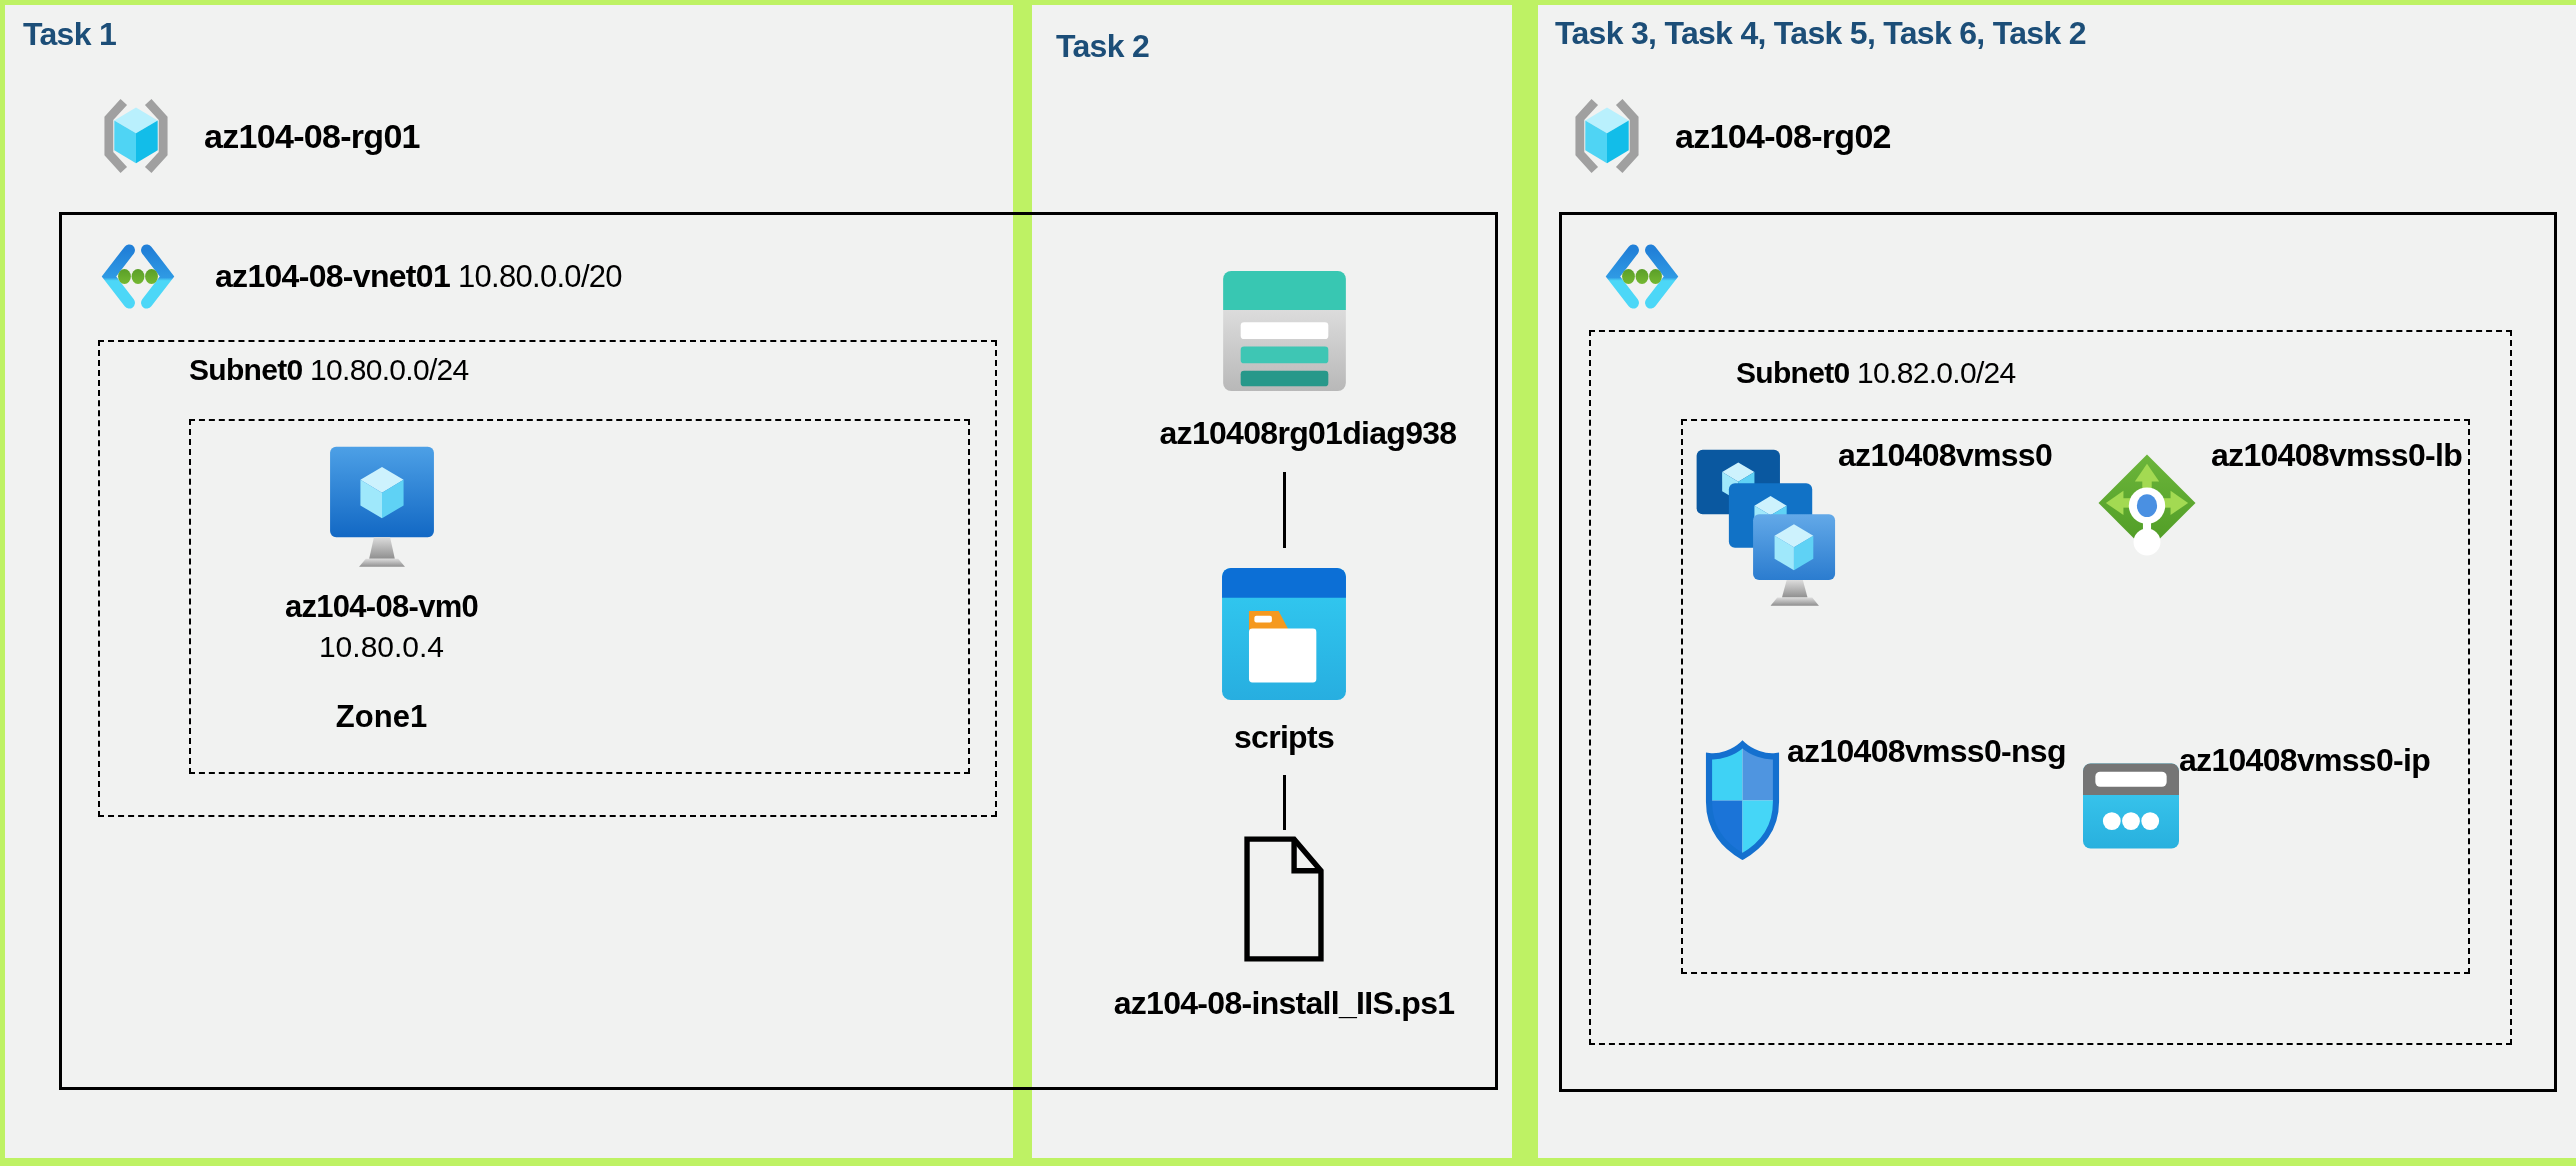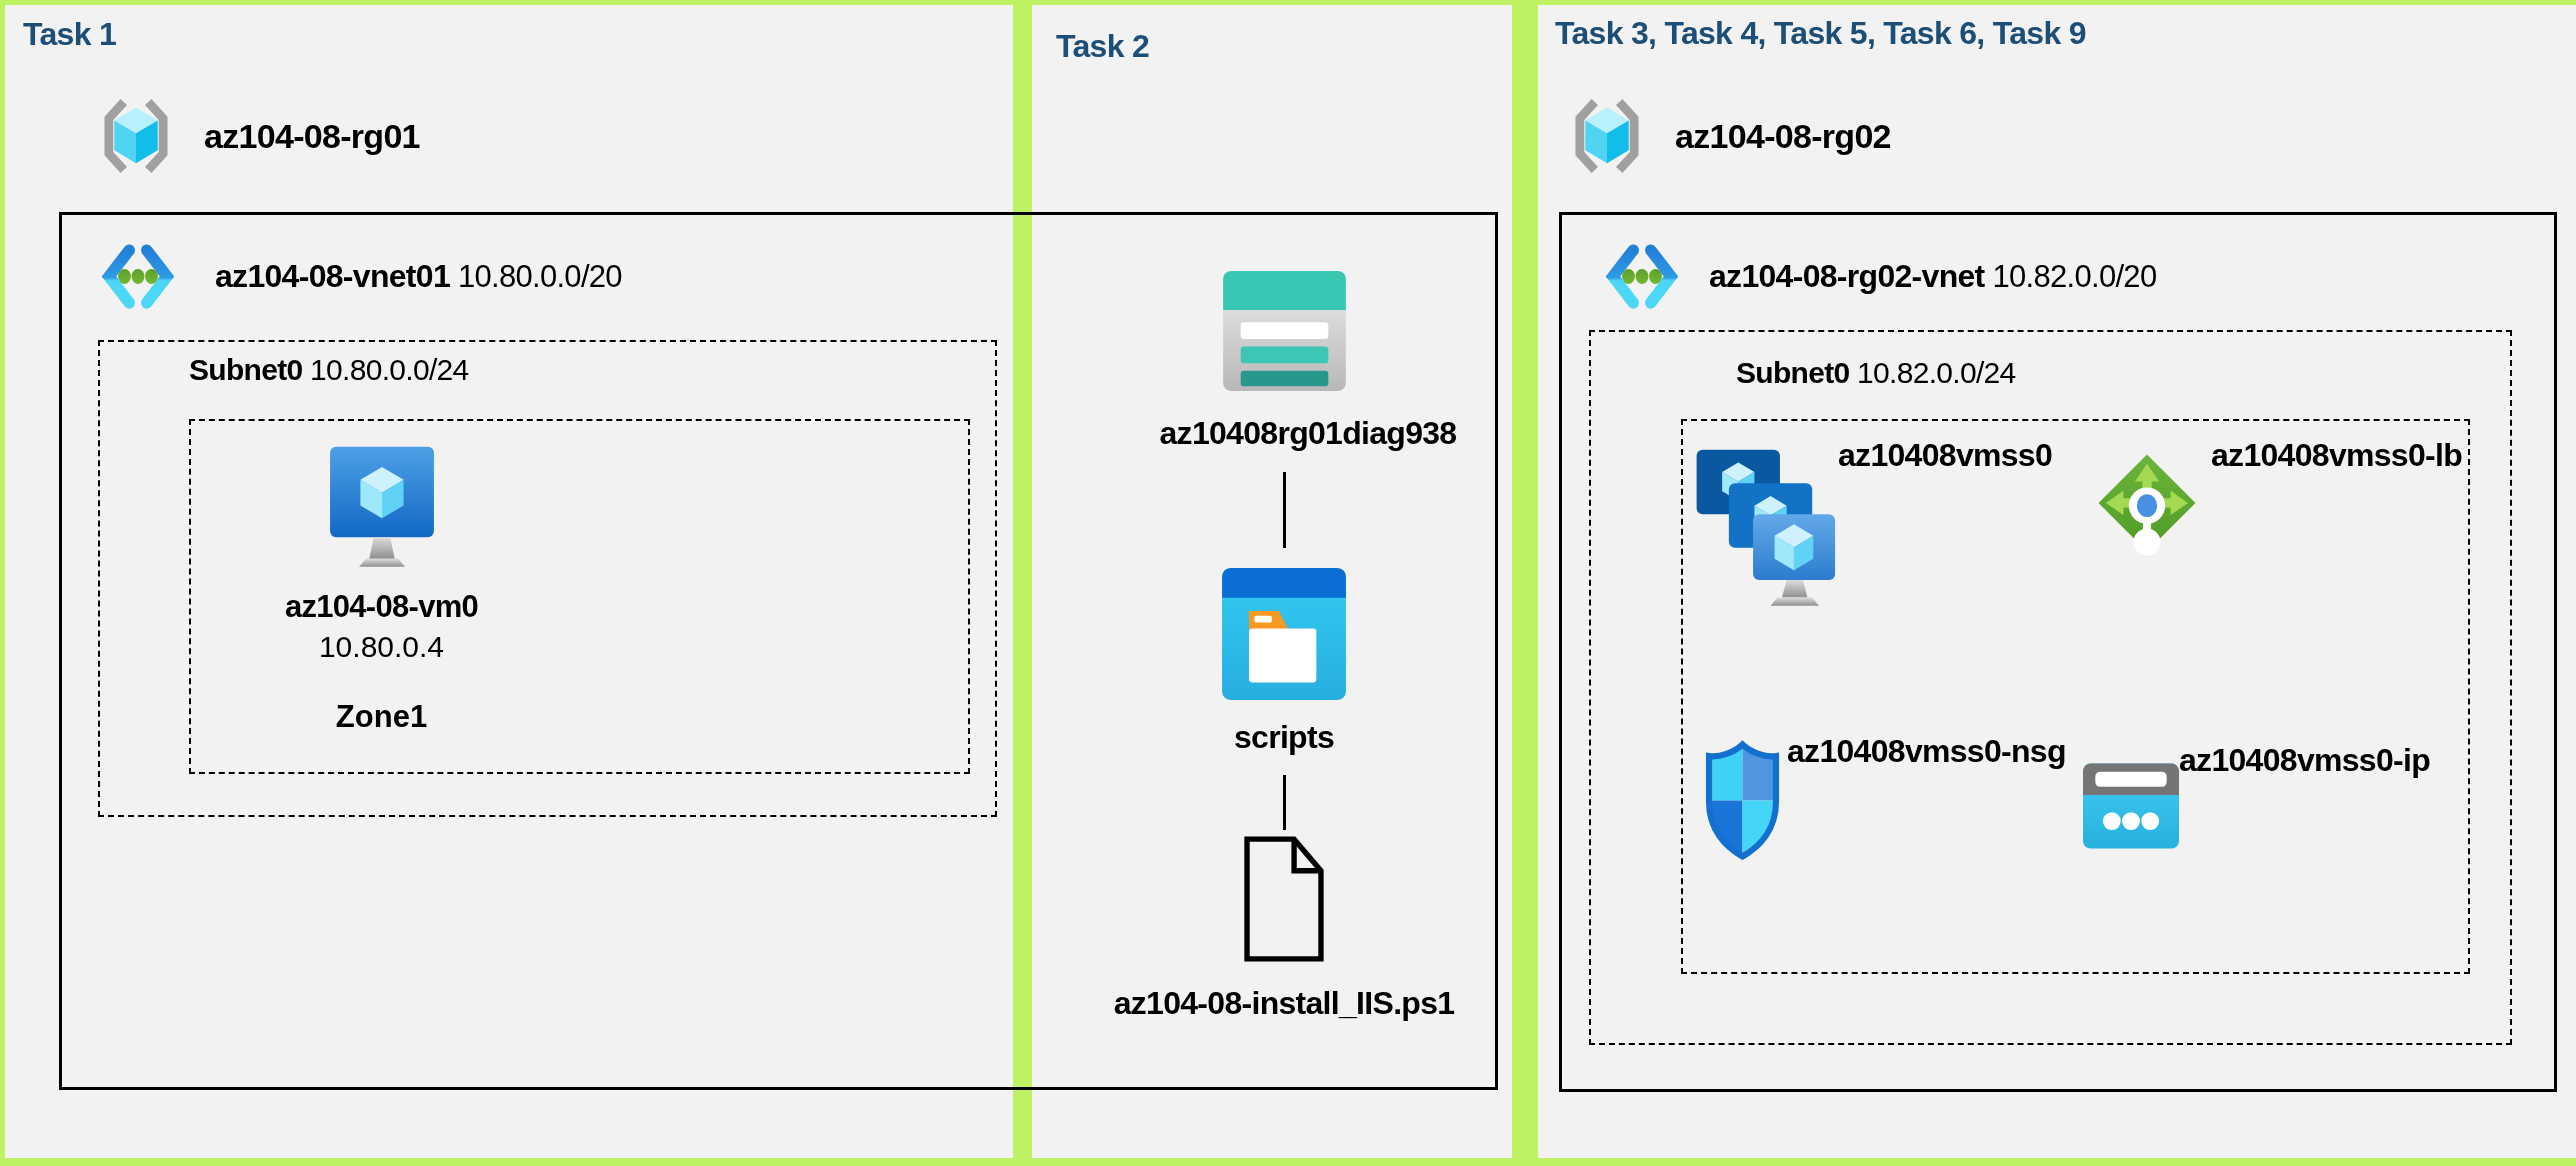--- a/index.html
+++ b/index.html
@@ -80,21 +80,21 @@
         </clipPath>
     </defs>
   </svg>
 
   <div class="panel" style="left:5.4px;width:1008px;"></div>
   <div class="panel" style="left:1032px;width:480px;"></div>
   <div class="panel" style="left:1538px;width:1038px;"></div>
 
   <div class="task-title" style="left:23px;top:16px;">Task 1</div>
   <div class="task-title" style="left:1056px;top:28px;">Task 2</div>
-  <div class="task-title" style="left:1555px;top:15px;">Task 3, Task 4, Task 5, Task 6, Task 9</div>
+  <div class="task-title" style="left:1555px;top:15px;">Task 3, Task 4, Task 5, Task 6, Task 2</div>
 
   <div class="solid-box" style="left:59px;top:212px;width:1433px;height:872px;"></div>
   <div class="solid-box" style="left:1559px;top:212px;width:992px;height:874px;"></div>
 
   <div class="icon-row" style="left:98px;top:98px;height:76px;">
     <svg width="76" height="76" viewBox="0 0 112 112">
       <path d="M38,6 L16,30 L16,82 L38,106" fill="none" stroke="#a0a0a0" stroke-width="13"></path>
       <path d="M74,6 L96,30 L96,82 L74,106" fill="none" stroke="#a0a0a0" stroke-width="13"></path>
       <polygon points="56,14 88,33 56,52 24,33" fill="#b9f0fd"></polygon>
       <polygon points="24,33 56,52 56,96 24,77" fill="#4fd4f4"></polygon>
@@ -177,21 +177,20 @@
   </div>
 
   <div class="icon-row" style="left:1602px;top:238px;height:77px;gap:27px;">
     <svg width="80" height="77" viewBox="0 0 118 114">
       <path d="M46,18 L16,57 L46,96" fill="none" stroke="url(#gChev)" stroke-width="17" stroke-linecap="round"></path>
       <path d="M72,18 L102,57 L72,96" fill="none" stroke="url(#gChev)" stroke-width="17" stroke-linecap="round"></path>
       <ellipse cx="39" cy="57" rx="9.5" ry="11" fill="url(#gDot)"></ellipse>
       <ellipse cx="59" cy="57" rx="9.5" ry="11" fill="url(#gDot)"></ellipse>
       <ellipse cx="79" cy="57" rx="9.5" ry="11" fill="url(#gDot)"></ellipse>
     </svg>
-    <span><span class="name-bold">az104-08-rg02-vnet</span><span class="name-reg">&nbsp;<span>10.82.0.0/20</span></span></span>
   </div>
 
   <div class="dashed-box" style="left:1589px;top:330px;width:919px;height:711px;"></div>
   <div class="subnet-label" style="left:1692px;top:356px;margin-left:44px;"><span class="name-bold">Subnet0</span><span class="name-reg">&nbsp;<span>10.82.0.0/24</span></span></div>
   <div class="dashed-box" style="left:1681px;top:419px;width:785px;height:551px;"></div>
 
   <div class="res-group" style="left:1691px;top:437px;">
     <div class="res-iconwrap" style="height:175px;">
       <svg width="147" height="164" viewBox="0 0 218 244">
         <rect x="8" y="10" width="124" height="96" rx="9" fill="#0a58a0"></rect>

